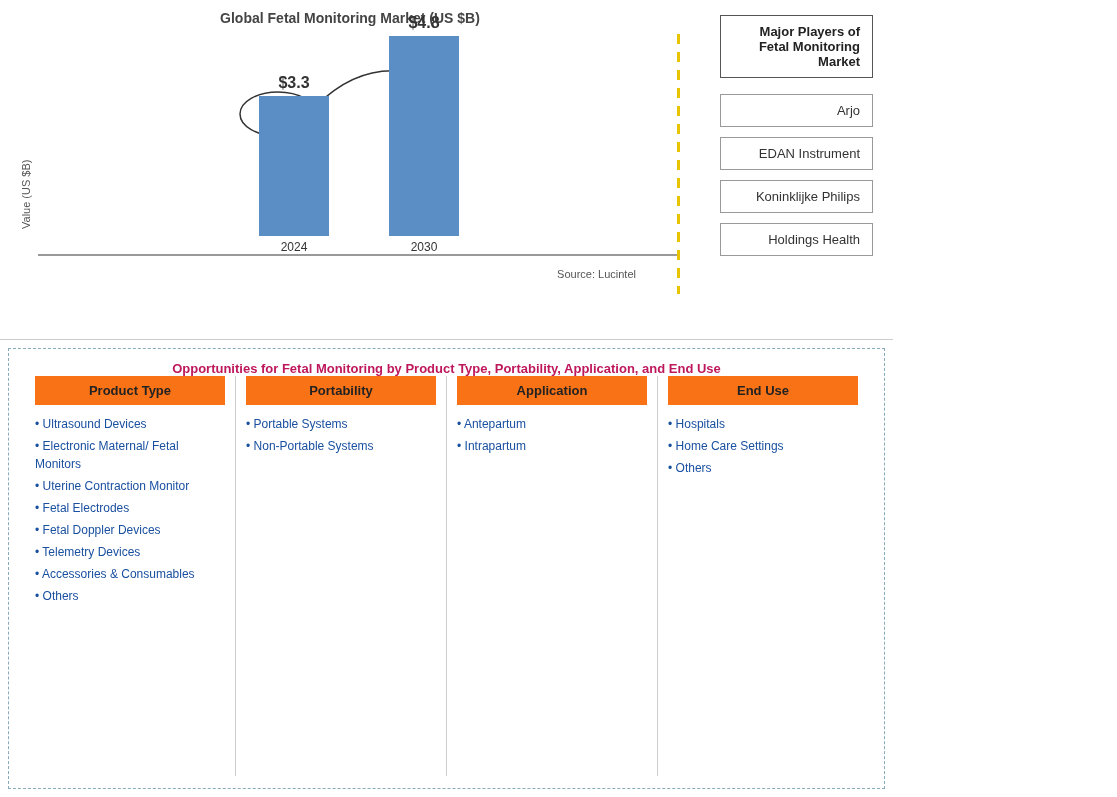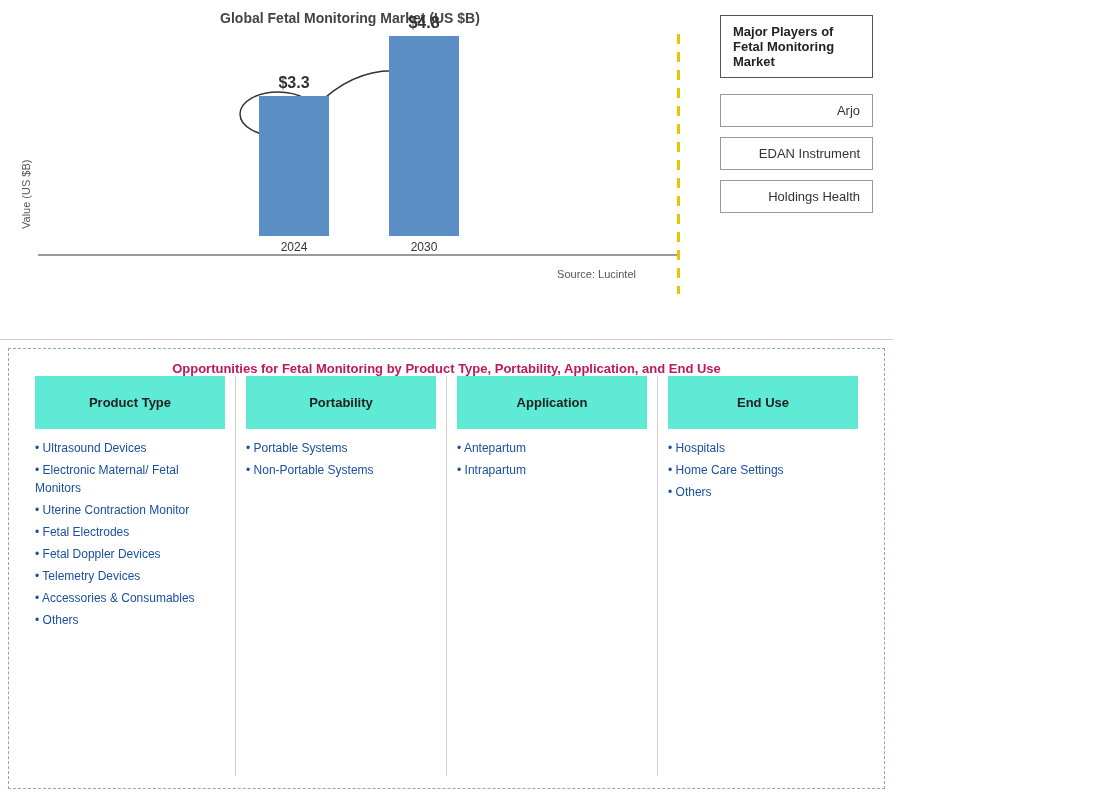--- a/index.html
+++ b/index.html
@@ -149,21 +149,21 @@
       display: flex;
       flex-direction: column;
       align-items: center;
     }
 
     .players-title-box {
       border: 1.5px solid #555;
       padding: 8px 12px;
       font-weight: bold;
       font-size: 13px;
-      text-align: left;
+      text-align: right;
       width: 100%;
       margin-bottom: 16px;
       color: #222;
     }
 
     .player-item {
       border: 1px solid #999;
       padding: 8px 12px;
       font-size: 13px;
       text-align: right;
@@ -204,25 +204,25 @@
       flex-direction: column;
       border-right: 1px solid #ccc;
       padding: 0 10px;
     }
 
     .col:last-child {
       border-right: none;
     }
 
     .col-header {
-      background: #5eead4;
+      background: #f97316;
       font-weight: bold;
       font-size: 13px;
       text-align: center;
-      padding: 19px 4px;
+      padding: 7px 4px;
       margin-bottom: 8px;
       color: #222;
     }
 
     .col-items {
       list-style: none;
       padding: 0;
     }
 
     .col-items li {
@@ -288,20 +288,21 @@
 
         <div class="yellow-line"></div>
       </div>
     </div>
 
     <div class="players-panel">
       <div class="players-title-box">Major Players of Fetal Monitoring Market</div>
 
       <div class="player-item">Arjo</div>
       <div class="player-item">EDAN Instrument</div>
+      <div class="player-item">Koninklijke Philips</div>
       <div class="player-item">Holdings Health</div>
     </div>
 
   </div>
 
   <div class="bottom-section">
     <div class="bottom-title">Opportunities for Fetal Monitoring by Product Type, Portability, Application, and End Use</div>
 
     <div class="columns-row">
 

